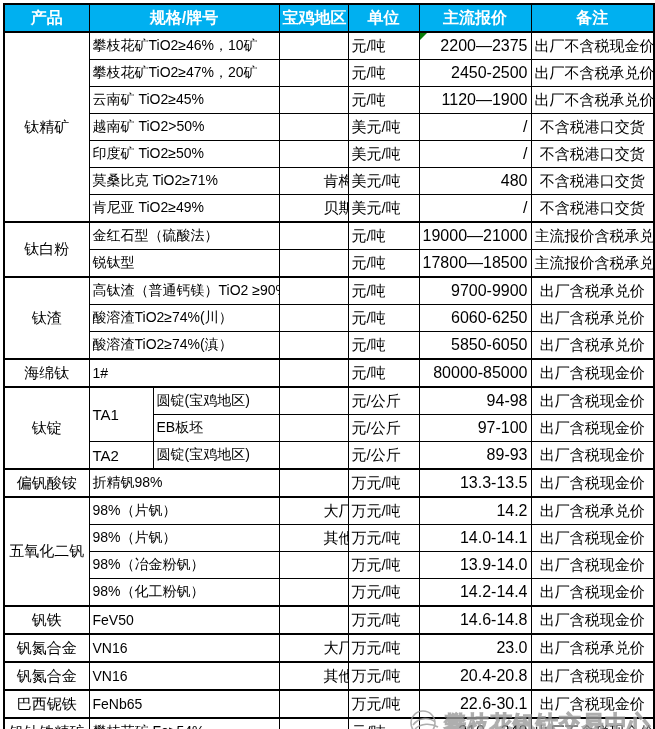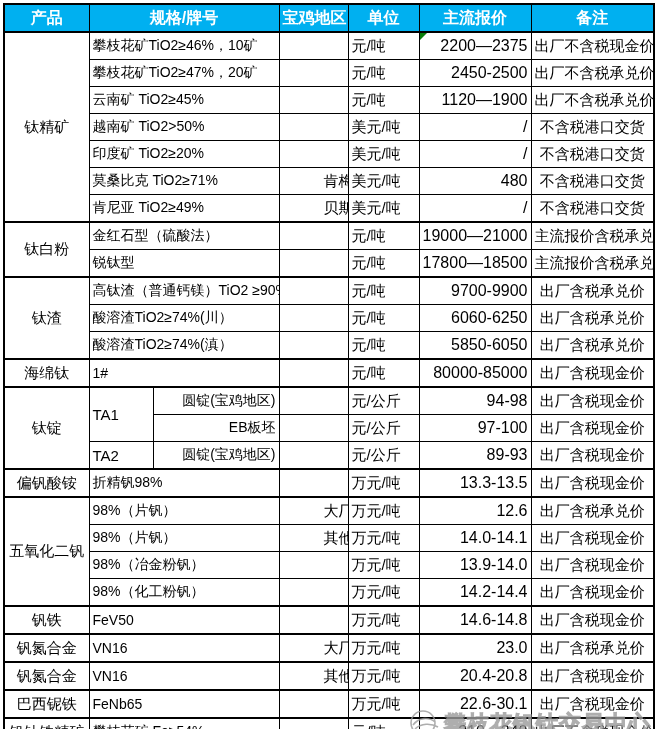--- a/index.html
+++ b/index.html
@@ -9,21 +9,21 @@
   table.price-table { border-collapse:collapse; table-layout:fixed; width:650px; border:2px solid #000; }
   th, td { border:1px solid #000; height:26px; padding:0 3px; overflow:hidden; white-space:nowrap; vertical-align:middle; }
 
   thead th { background:var(--header-bg,#00B0F0); color:var(--header-fg,#fff); font-weight:bold; font-size:16px; text-align:center; }
 
   tr.group-start th, tr.group-start td { border-top:2px solid #000; }
 
   .col-product { text-align:center; font-size:15px; }
   .col-spec    { text-align:left;  font-size:14px; }
   .col-spec-a  { text-align:left;  font-size:15px; }
-  .col-spec-b  { text-align:right;  font-size:14px; }
+  .col-spec-b  { text-align:left;  font-size:14px; }
   .col-maker   { text-align:center; font-size:15px;padding-left:44px; }
   .col-unit    { text-align:left; font-size:15px; }
   .col-price   { text-align:right; font-size:16px; position:relative; }
   .col-note    { text-align:center;  font-size:15px; }
 
   td.flagged::before {
     content:""; position:absolute; top:0; left:0; width:0; height:0;
     border-top:7px solid var(--flag-green,#0a7d0a);
     border-right:7px solid transparent;
   }
@@ -87,21 +87,21 @@
           <td class="col-note">出厂不含税承兑价</td>
         </tr>
         <tr>
           <td class="col-spec" colspan="2">越南矿 TiO2&gt;50%</td>
           <td class="col-maker"></td>
           <td class="col-unit">美元/吨</td>
           <td class="col-price">/</td>
           <td class="col-note">不含税港口交货</td>
         </tr>
         <tr>
-          <td class="col-spec" colspan="2">印度矿 TiO2≥20%</td>
+          <td class="col-spec" colspan="2">印度矿 TiO2≥50%</td>
           <td class="col-maker"></td>
           <td class="col-unit">美元/吨</td>
           <td class="col-price">/</td>
           <td class="col-note">不含税港口交货</td>
         </tr>
         <tr>
           <td class="col-spec" colspan="2">莫桑比克 TiO2≥71%</td>
           <td class="col-maker">肯梅尔</td>
           <td class="col-unit">美元/吨</td>
           <td class="col-price">480</td>
@@ -189,21 +189,21 @@
           <td class="col-maker"></td>
           <td class="col-unit">万元/吨</td>
           <td class="col-price">13.3-13.5</td>
           <td class="col-note">出厂含税现金价</td>
         </tr>
         <tr class="group-start">
           <td class="col-product" rowspan="4">五氧化二钒</td>
           <td class="col-spec" colspan="2">98%（片钒）</td>
           <td class="col-maker">大厂</td>
           <td class="col-unit">万元/吨</td>
-          <td class="col-price">12.6</td>
+          <td class="col-price">14.2</td>
           <td class="col-note">出厂含税承兑价</td>
         </tr>
         <tr>
           <td class="col-spec" colspan="2">98%（片钒）</td>
           <td class="col-maker">其他</td>
           <td class="col-unit">万元/吨</td>
           <td class="col-price">14.0-14.1</td>
           <td class="col-note">出厂含税现金价</td>
         </tr>
         <tr>

